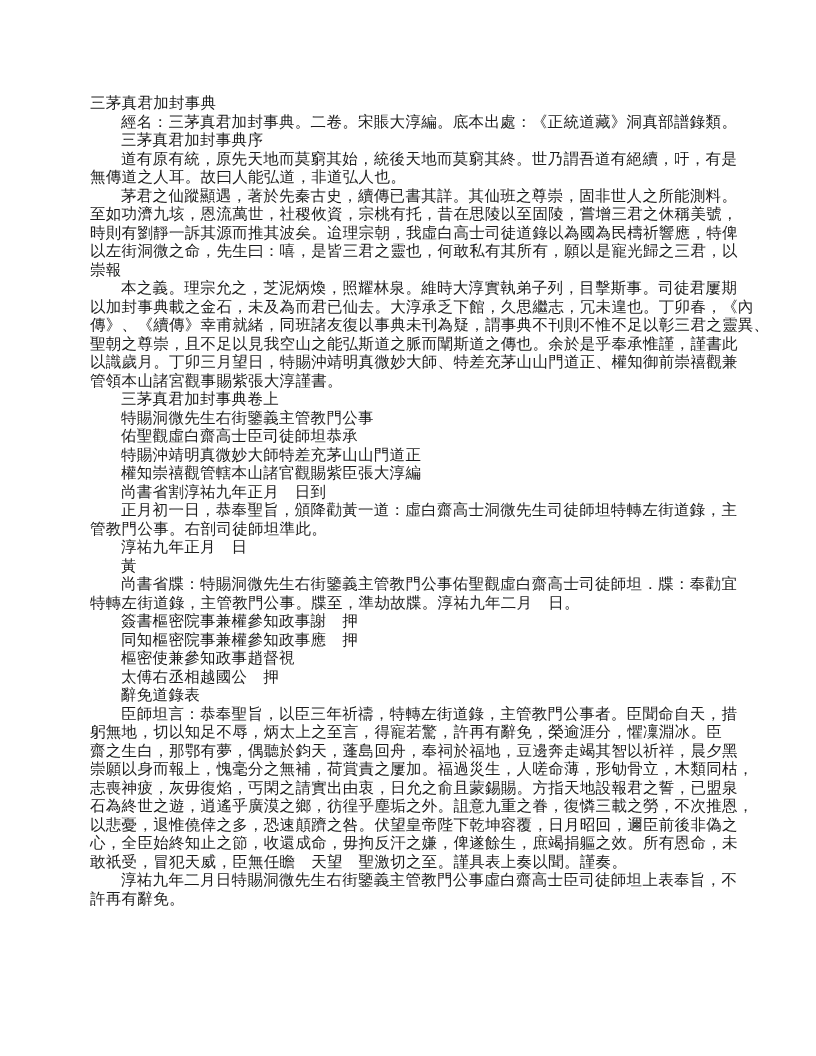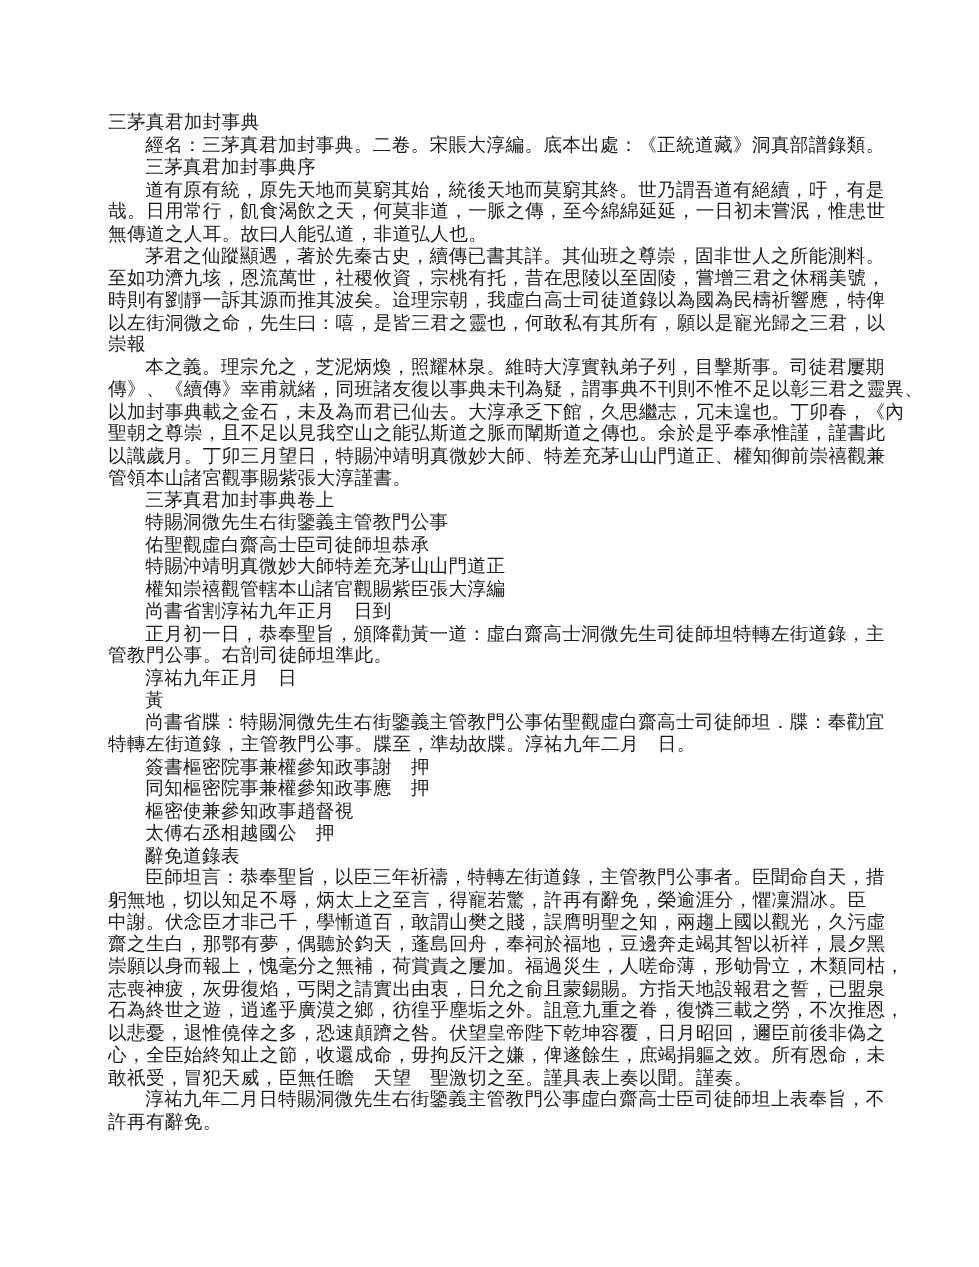--- a/index.html
+++ b/index.html
@@ -40,30 +40,29 @@
 </style>
 </head>
 <body>
 
 <div class="page">
   <div class="text-body">
       <div class="line">三茅真君加封事典</div>
       <div class="line indent">經名：三茅真君加封事典。二卷。宋賬大淳編。底本出處：《正統道藏》洞真部譜錄類。</div>
       <div class="line indent">三茅真君加封事典序</div>
       <div class="line indent">道有原有統，原先天地而莫窮其始，統後天地而莫窮其終。世乃謂吾道有絕續，吁，有是</div>
-      <div class="line">哉。日用常行，飢食渴飲之天，何莫非道，一脈之傳，至今綿綿延延，一日初未嘗泯，惟患世</div>
       <div class="line">無傳道之人耳。故曰人能弘道，非道弘人也。</div>
       <div class="line indent">茅君之仙蹤顯遇，著於先秦古史，續傳已書其詳。其仙班之尊崇，固非世人之所能測料。</div>
       <div class="line">至如功濟九垓，恩流萬世，社稷攸資，宗桃有托，昔在思陵以至固陵，嘗增三君之休稱美號，</div>
       <div class="line">時則有劉靜一訴其源而推其波矣。迨理宗朝，我虛白高士司徒道錄以為國為民檮祈響應，特俾</div>
       <div class="line">以左街洞微之命，先生曰：嘻，是皆三君之靈也，何敢私有其所有，願以是寵光歸之三君，以</div>
       <div class="line">崇報</div>
       <div class="line indent">本之義。理宗允之，芝泥炳煥，照耀林泉。維時大淳實執弟子列，目擊斯事。司徒君屢期</div>
+      <div class="line">以加封事典載之金石，未及為而君已仙去。大淳承乏下館，久思繼志，冗未遑也。丁卯春，《內</div>
       <div class="line">傳》、《續傳》幸甫就緒，同班諸友復以事典未刊為疑，謂事典不刊則不惟不足以彰三君之靈異、</div>
-      <div class="line">以加封事典載之金石，未及為而君已仙去。大淳承乏下館，久思繼志，冗未遑也。丁卯春，《內</div>
       <div class="line">聖朝之尊崇，且不足以見我空山之能弘斯道之脈而闡斯道之傳也。余於是乎奉承惟謹，謹書此</div>
       <div class="line">以識歲月。丁卯三月望日，特賜沖靖明真微妙大師、特差充茅山山門道正、權知御前崇禧觀兼</div>
       <div class="line">管領本山諸宮觀事賜紫張大淳謹書。</div>
       <div class="line indent">三茅真君加封事典卷上</div>
       <div class="line indent">特賜洞微先生右街鑒義主管教門公事</div>
       <div class="line indent">佑聖觀虛白齋高士臣司徒師坦恭承</div>
       <div class="line indent">特賜沖靖明真微妙大師特差充茅山山門道正</div>
       <div class="line indent">權知崇禧觀管轄本山諸官觀賜紫臣張大淳編</div>
       <div class="line indent">尚書省割淳祐九年正月　日到</div>
       <div class="line indent">正月初一日，恭奉聖旨，頒降勸黃一道：虛白齋高士洞微先生司徒師坦特轉左街道錄，主</div>
@@ -72,21 +71,20 @@
       <div class="line indent">黃</div>
       <div class="line indent">尚書省牒：特賜洞微先生右街鑒義主管教門公事佑聖觀虛白齋高士司徒師坦．牒：奉勸宜</div>
       <div class="line">特轉左街道錄，主管教門公事。牒至，準劫故牒。淳祐九年二月　日。</div>
       <div class="line indent">簽書樞密院事兼權參知政事謝　押</div>
       <div class="line indent">同知樞密院事兼權參知政事應　押</div>
       <div class="line indent">樞密使兼參知政事趙督視</div>
       <div class="line indent">太傅右丞相越國公　押</div>
       <div class="line indent">辭免道錄表</div>
       <div class="line indent">臣師坦言：恭奉聖旨，以臣三年祈禱，特轉左街道錄，主管教門公事者。臣聞命自天，措</div>
       <div class="line">躬無地，切以知足不辱，炳太上之至言，得寵若驚，許再有辭免，榮逾涯分，懼凜淵冰。臣</div>
-      <div class="line">中謝。伏念臣才非己千，學慚道百，敢謂山樊之賤，誤膺明聖之知，兩趨上國以觀光，久污虛</div>
       <div class="line">齋之生白，那鄂有夢，偶聽於鈞天，蓬島回舟，奉祠於福地，豆邊奔走竭其智以祈祥，晨夕黑</div>
       <div class="line">崇願以身而報上，愧毫分之無補，荷賞責之屢加。福過災生，人嗟命薄，形劬骨立，木類同枯，</div>
       <div class="line">志喪神疲，灰毋復焰，丐閑之請實出由衷，日允之俞且蒙錫賜。方指天地設報君之誓，已盟泉</div>
       <div class="line">石為終世之遊，逍遙乎廣漠之鄉，彷徨乎塵垢之外。詛意九重之眷，復憐三載之勞，不次推恩，</div>
       <div class="line">以悲憂，退惟僥倖之多，恐速顛躋之咎。伏望皇帝陛下乾坤容覆，日月昭回，邇臣前後非偽之</div>
       <div class="line">心，全臣始終知止之節，收還成命，毋拘反汗之嫌，俾遂餘生，庶竭捐軀之效。所有恩命，未</div>
       <div class="line">敢祇受，冒犯天威，臣無任瞻　天望　聖激切之至。謹具表上奏以聞。謹奏。</div>
       <div class="line indent">淳祐九年二月日特賜洞微先生右街鑒義主管教門公事虛白齋高士臣司徒師坦上表奉旨，不</div>
       <div class="line">許再有辭免。</div>
     </div>

